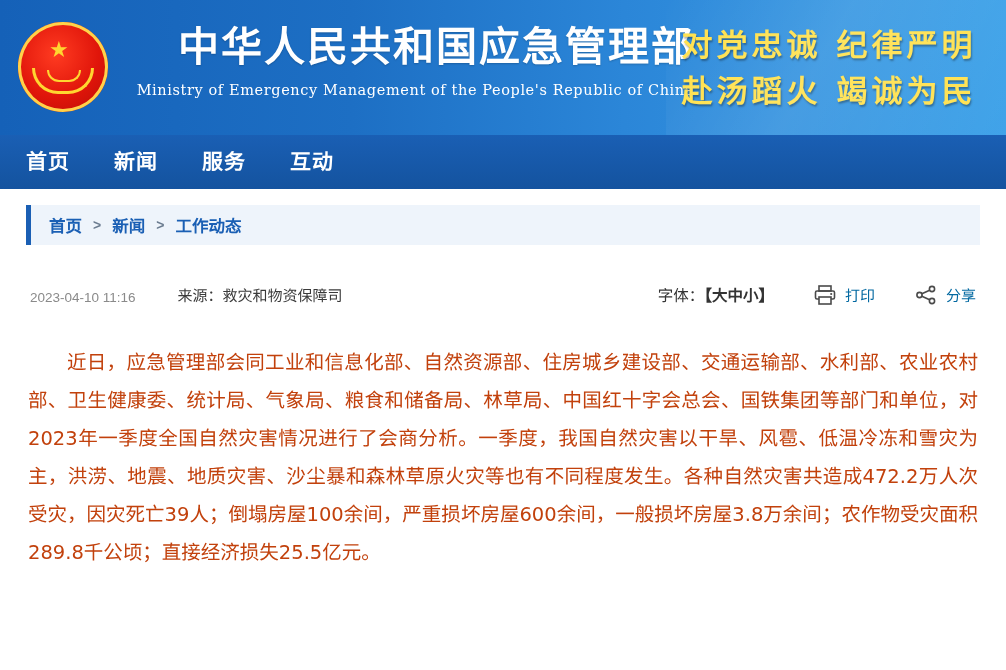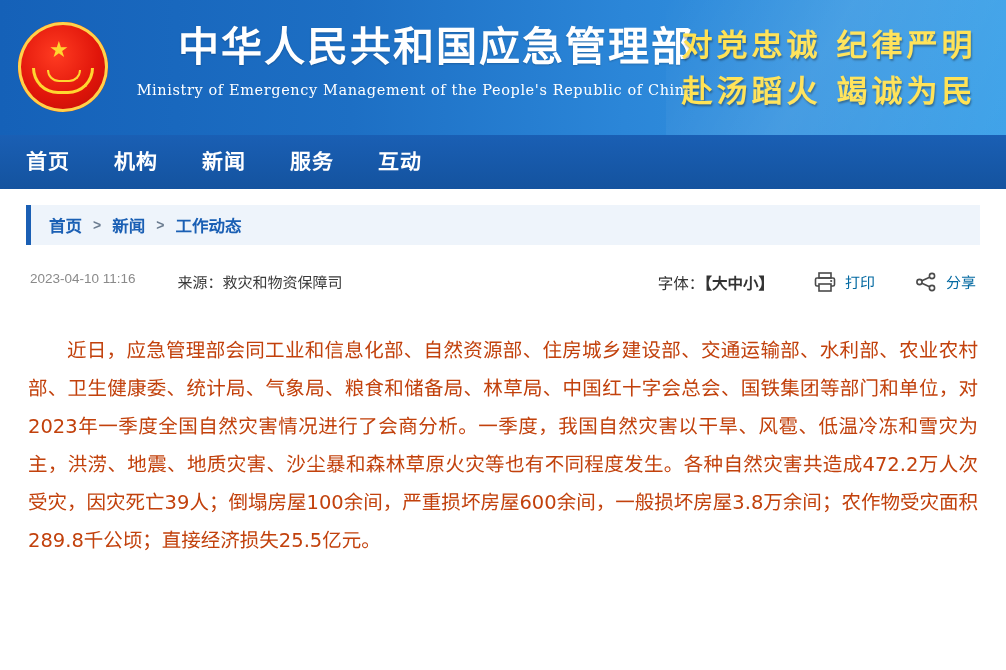--- a/index.html
+++ b/index.html
@@ -170,22 +170,22 @@
     text-align: center;
     font-size: 25.5px;
     font-weight: bold;
     color: #222222;
     margin: 54px 0 0 0;
     letter-spacing: 0.5px;
   }
 
   .meta-bar {
     display: flex;
-    align-items: flex-start;
-    margin: 26px 4px 0 4px;
+    align-items: flex-end;
+    margin: 38px 4px 0 4px;
     padding-bottom: 13px;
     color: #555555;
     font-size: 14.5px;
   }
   .meta-date { color: #8a8a8a; font-size: 13.5px; }
   .meta-source { margin-left: 42px; font-size: 15px; color: #3a3a3a; }
   .meta-spacer { flex: 1 1 auto; }
   .font-size-ctl { font-size: 15.5px; color: #333333; white-space: nowrap; }
   .font-size-ctl b { font-weight: bold; }
   .meta-action {
@@ -226,21 +226,20 @@
   </div>
 
   <div class="slogan">
     <div class="l1">对党忠诚 纪律严明</div>
     <div class="l2">赴汤蹈火 竭诚为民</div>
   </div>
 </div>
 
 <div class="nav">
   <div class="nav-item">首页</div>
-  <div class="nav-item">机构</div>
   <div class="nav-item">新闻</div>
   <div class="nav-item">服务</div>
   <div class="nav-item">互动</div>
 </div>
 
 <div class="content">
 
   <div class="breadcrumb">
     <span class="crumb">首页</span>
     <span class="sep">&gt;</span>

